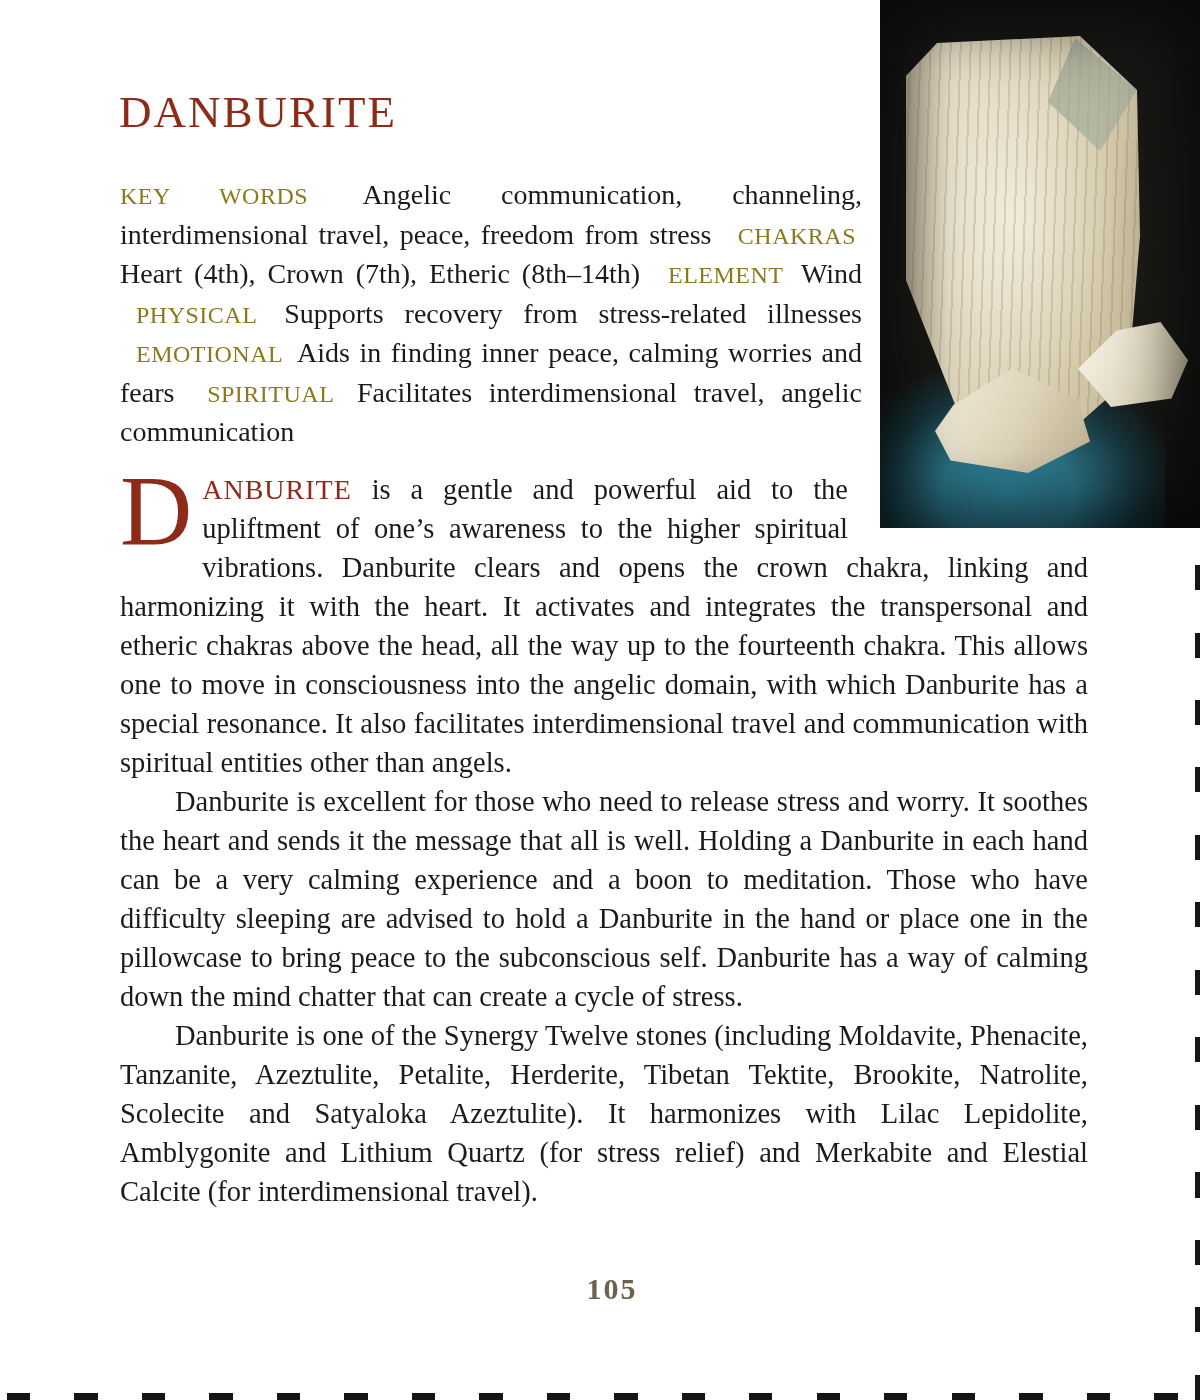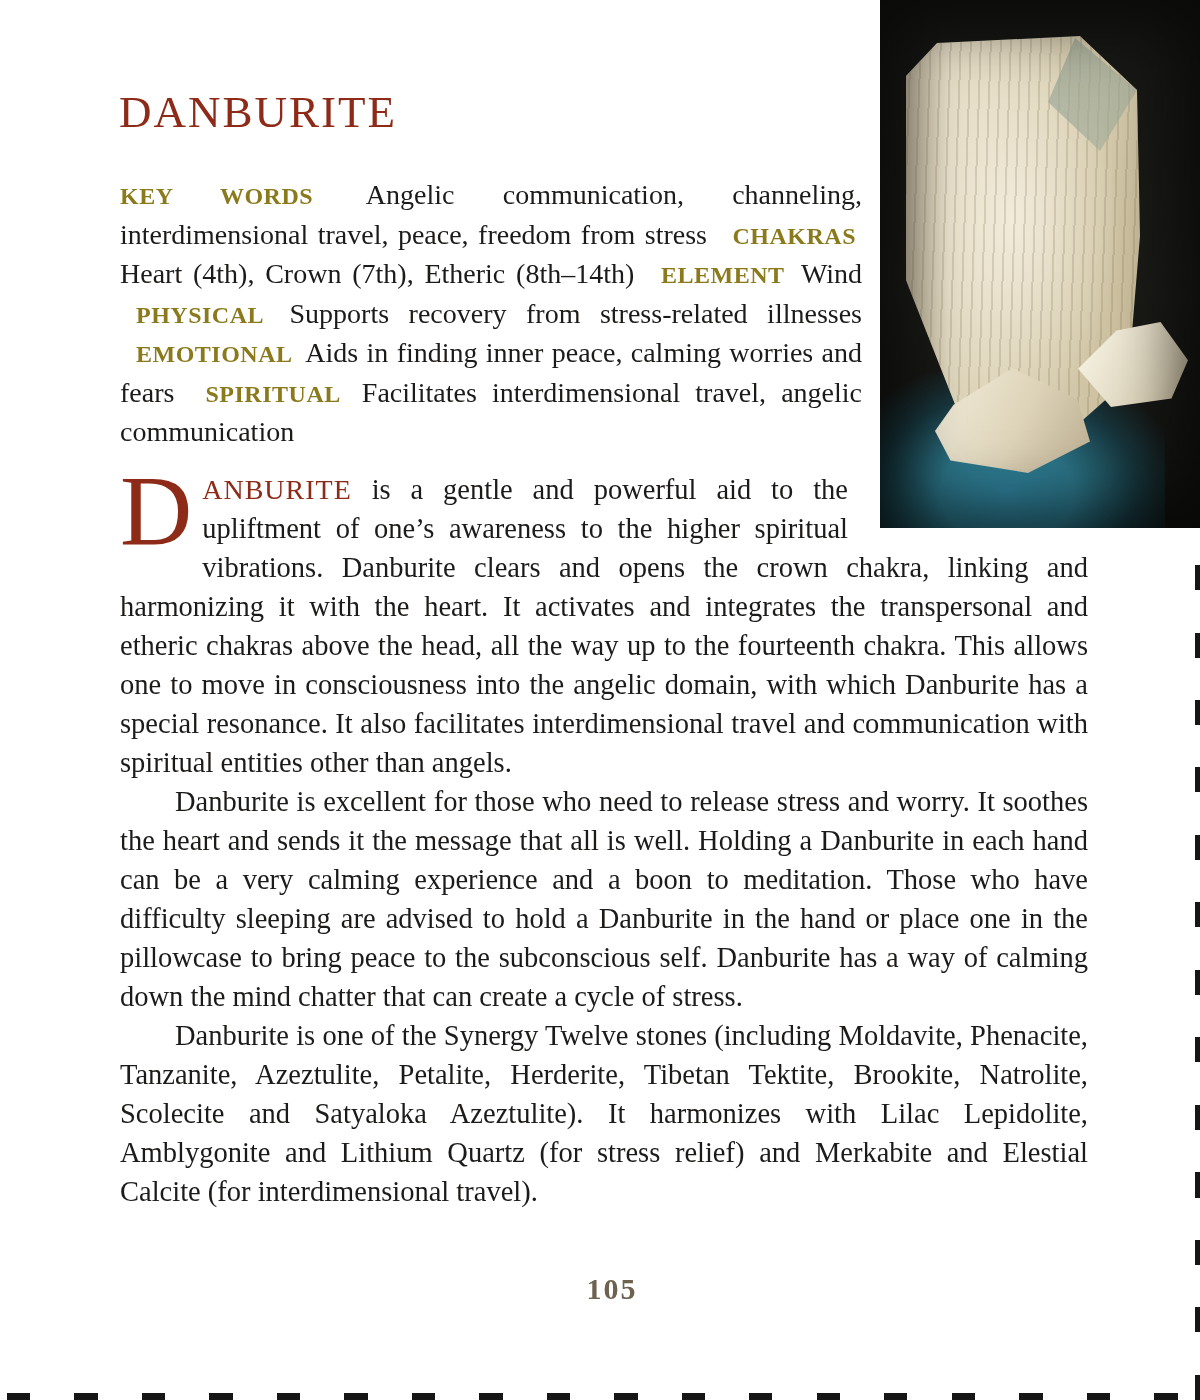--- a/index.html
+++ b/index.html
@@ -22,21 +22,21 @@
   }
 
   
   .attributes {
     position:absolute; left:120px; top:176px; margin:0;
     width:742px;
     font-size:28px; line-height:37.5px;
     text-align:justify;
   }
   .attr-label {
-    font-weight:bold;
+    font-weight:normal;
     font-size:24px;
     letter-spacing:0.5px;
     color:var(--c-label_olive, #8a7a1c);
     margin-right:6px;
     white-space:nowrap;
   }
   .attr-label.spaced { margin-left:16px; }
 
   
   .photo {

